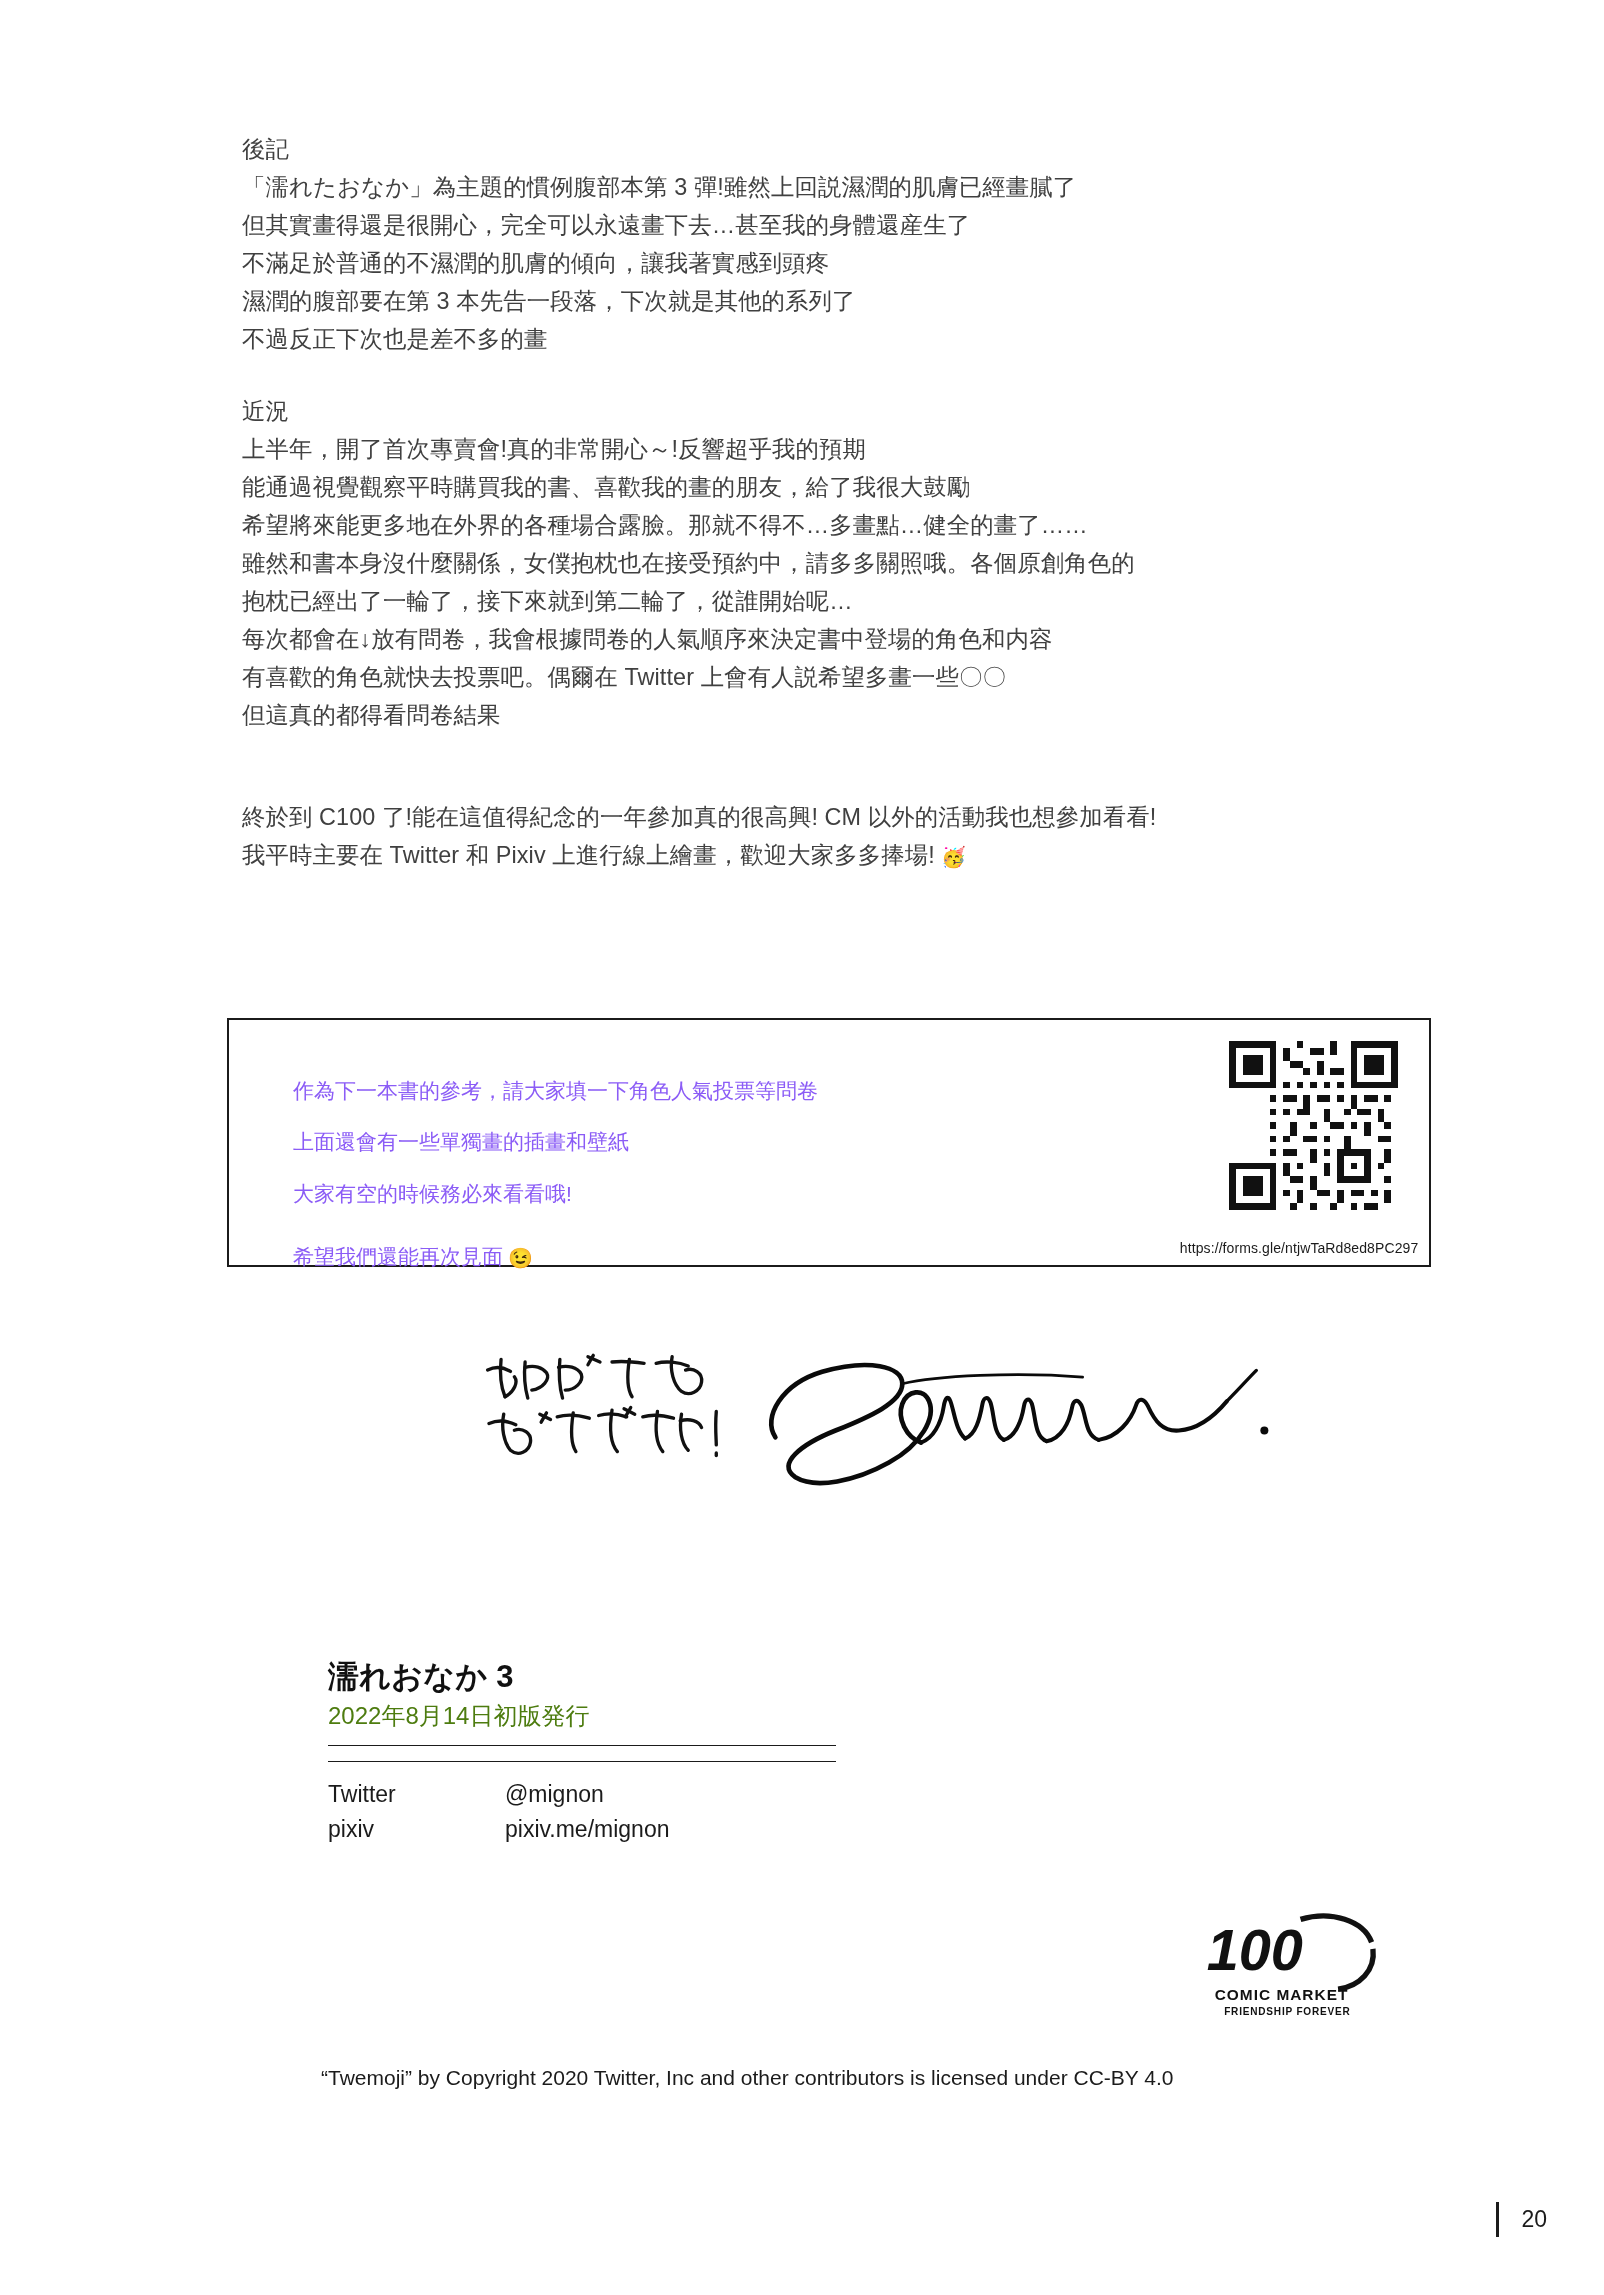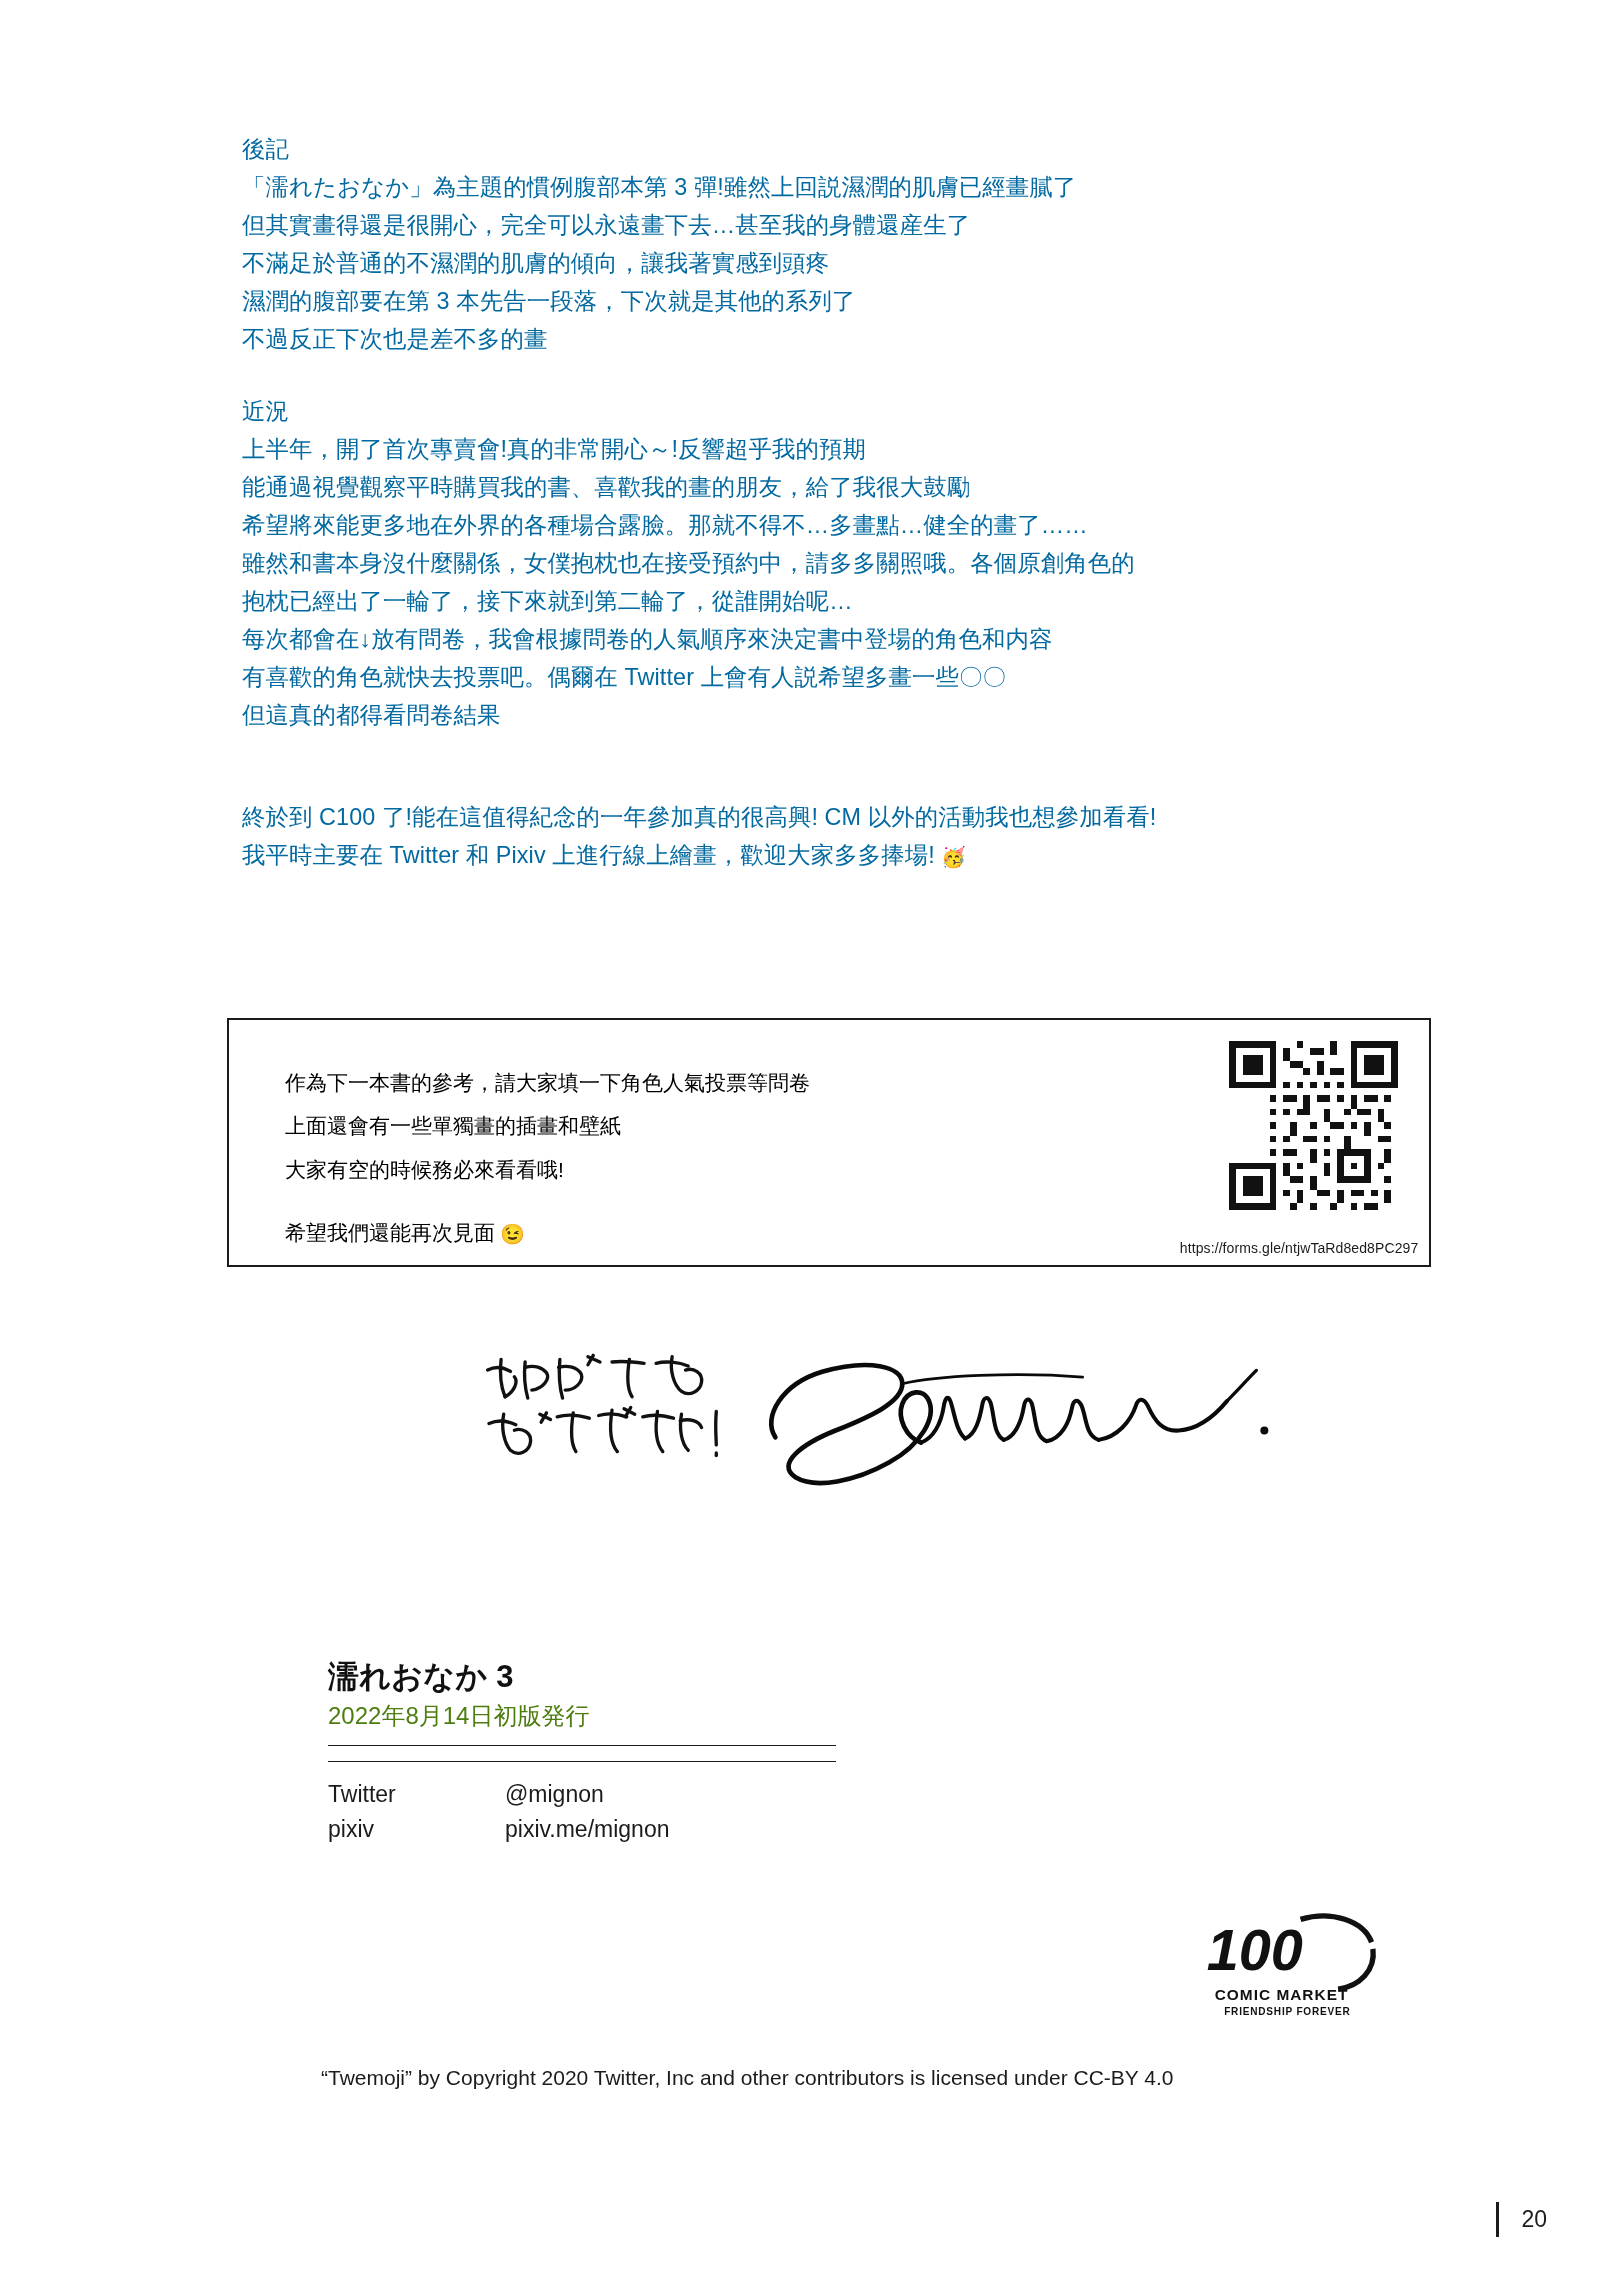--- a/index.html
+++ b/index.html
@@ -28,21 +28,21 @@
   }
   .para {
     margin: 0 0 0 0;
   }
   .para p {
     margin: 0;
     font-size: 23.4px;
     line-height: 1.62;
     letter-spacing: 0.1px;
     white-space: nowrap;
-    color: #0369a1;
+    color: #404040;
   }
   .para.gap-after { margin-bottom: 35px; }
   .para.gap-after-big { margin-bottom: 64px; }
 
   
   .survey-box {
     position: absolute;
     left: 227px;
     top: 1018px;
     width: 1204px;
@@ -50,25 +50,25 @@
     border: 2px solid #1b1b1b;
     box-sizing: border-box;
   }
   .survey-text {
     position: absolute;
     left: 48px;
     top: 37px;
     width: 896px;
   }
   .survey-text p {
-    margin: 8px;
+    margin: 16px;
     font-size: 21px;
     line-height: 1.68;
     white-space: nowrap;
-    color: #000000;
+    color: #8b5cf6;
   }
   .survey-text .spaced {
     margin-top: 28px;
   }
   .emoji-wink {
     display: inline-block;
     font-size: 20px;
     vertical-align: -1.3px;
   }
 

